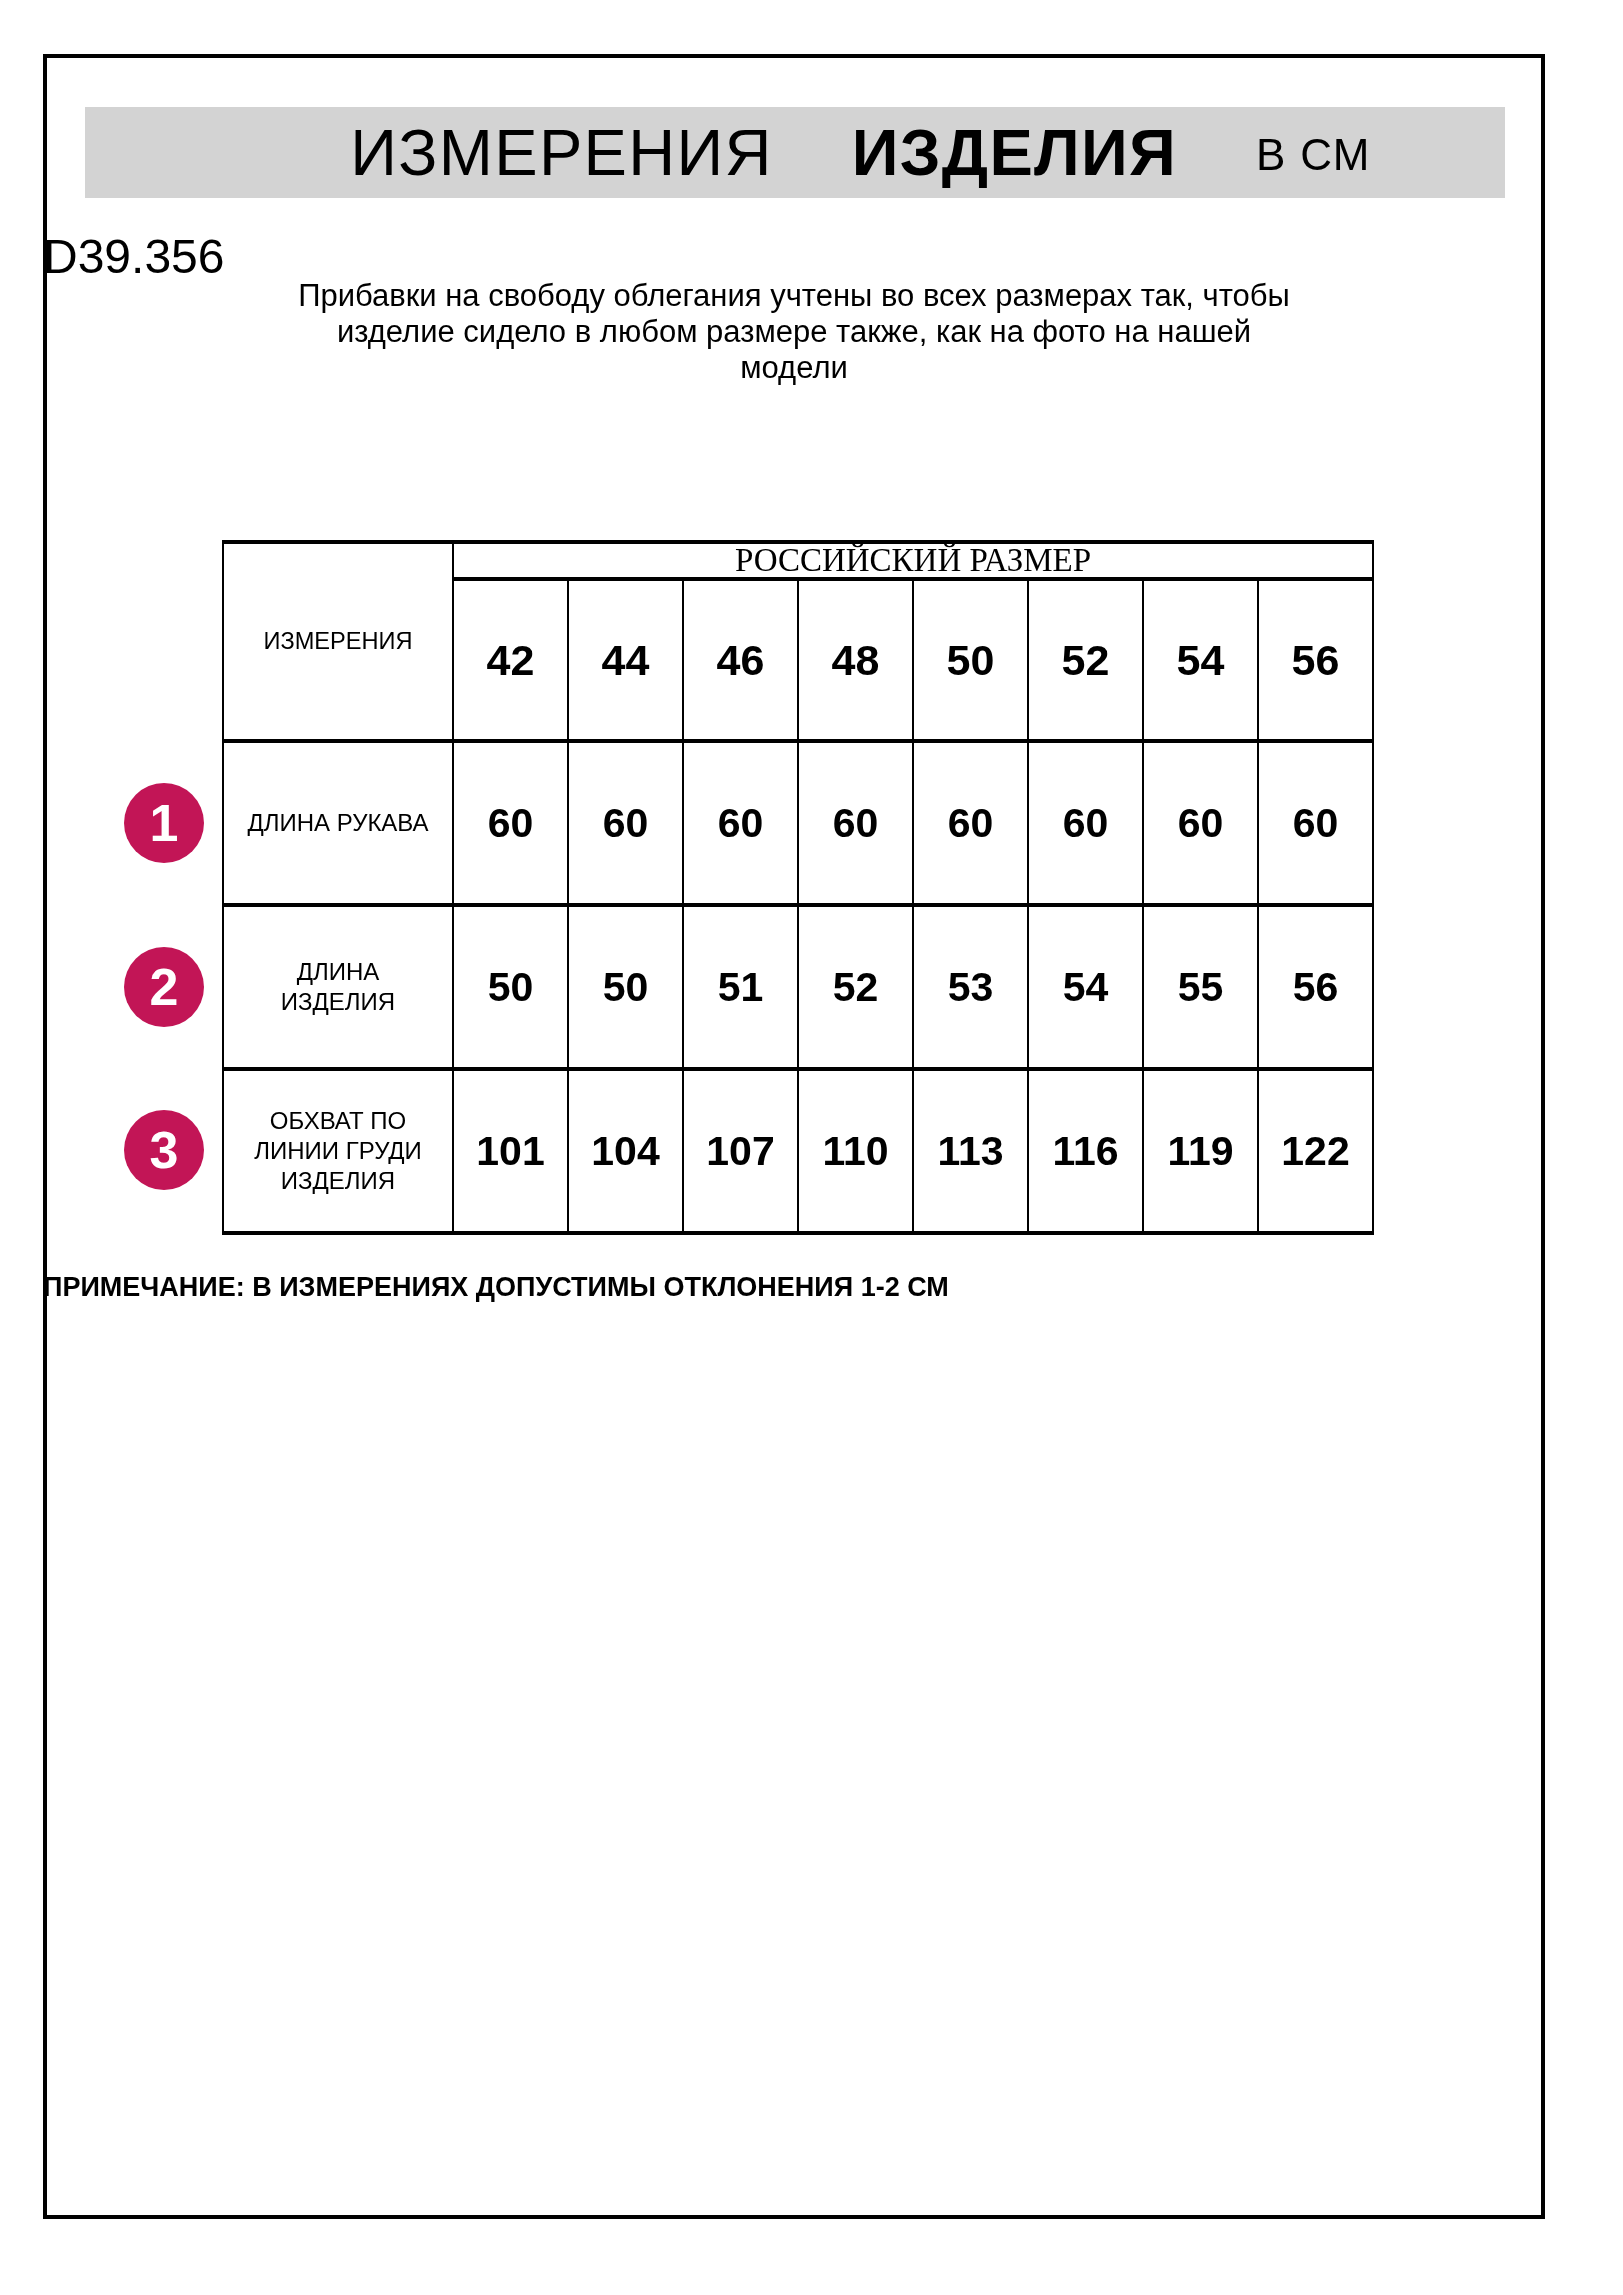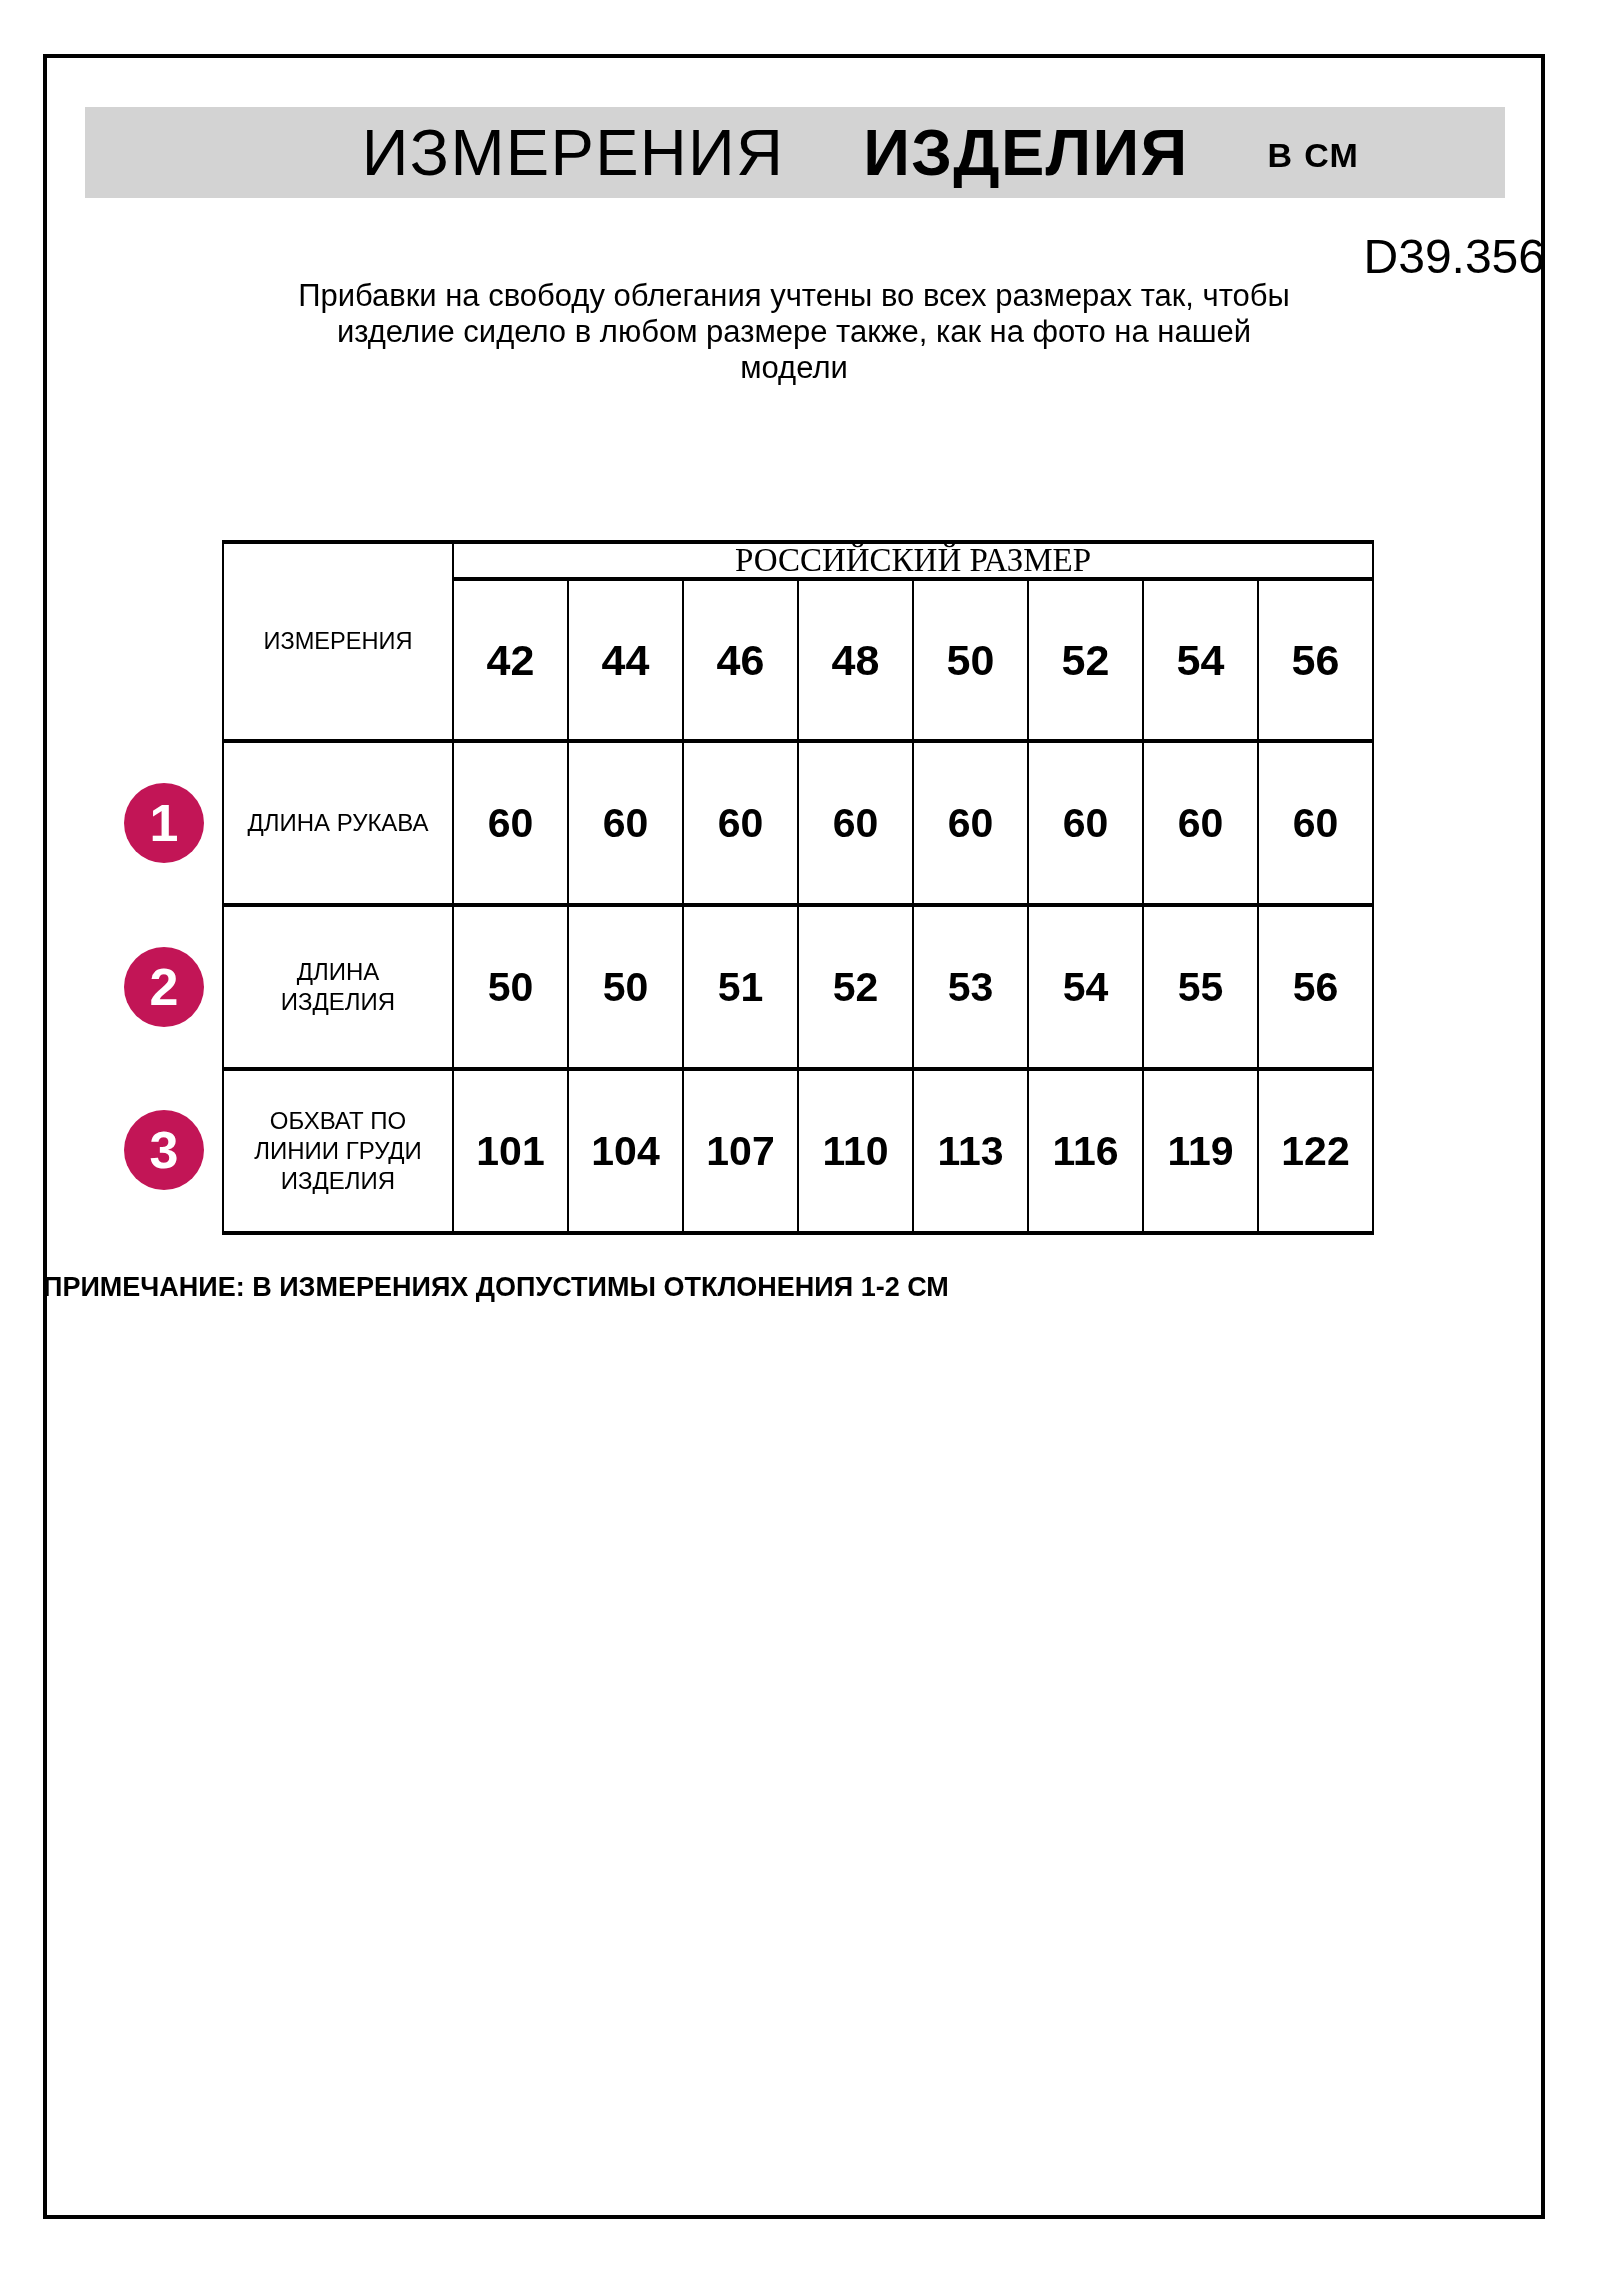--- a/index.html
+++ b/index.html
@@ -7,23 +7,23 @@
   .canvas{position:absolute;left:0;top:0;width:1388px;height:2295px;background:#fff;}
 
   .page-border{position:absolute;left:43px;top:54px;width:1502px;height:2165px;
     border:4.6px solid #000;box-sizing:border-box;background:#fff;}
 
   .title-band{position:absolute;left:85px;top:107px;width:1420px;height:91px;
     background:#D3D3D3;display:flex;align-items:center;justify-content:center;
     padding-left:131px;box-sizing:border-box;gap:79px;white-space:nowrap;}
   .title-band .w1{font-size:65px;font-weight:400;letter-spacing:1.3px;}
   .title-band .w2{font-size:65px;font-weight:700;letter-spacing:1.3px;}
-  .title-band .unit{font-size:34px;font-weight:700;letter-spacing:1.3px;position:relative;top:2.6px;}
+  .title-band .unit{font-size:44px;font-weight:400;letter-spacing:1.3px;position:relative;top:2.6px;}
 
-  .article{position:absolute;left:43px;top:229px;width:1502px;text-align:right;
+  .article{position:absolute;left:43px;top:229px;width:1502px;text-align:left;
     font-size:48px;font-weight:400;}
 
   .description{position:absolute;left:43px;top:278px;width:1502px;text-align:center;
     font-size:31px;line-height:36px;white-space:pre-line;}
 
   table.size-table{position:absolute;left:222px;top:540px;border-collapse:collapse;
     table-layout:fixed;background:#fff;}
   table.size-table td{border:2px solid #000;border-top-width:4.6px;border-bottom-width:4.6px;
     text-align:center;vertical-align:middle;padding:0;overflow:visible;}
   td.corner{font-size:23.6px;}

